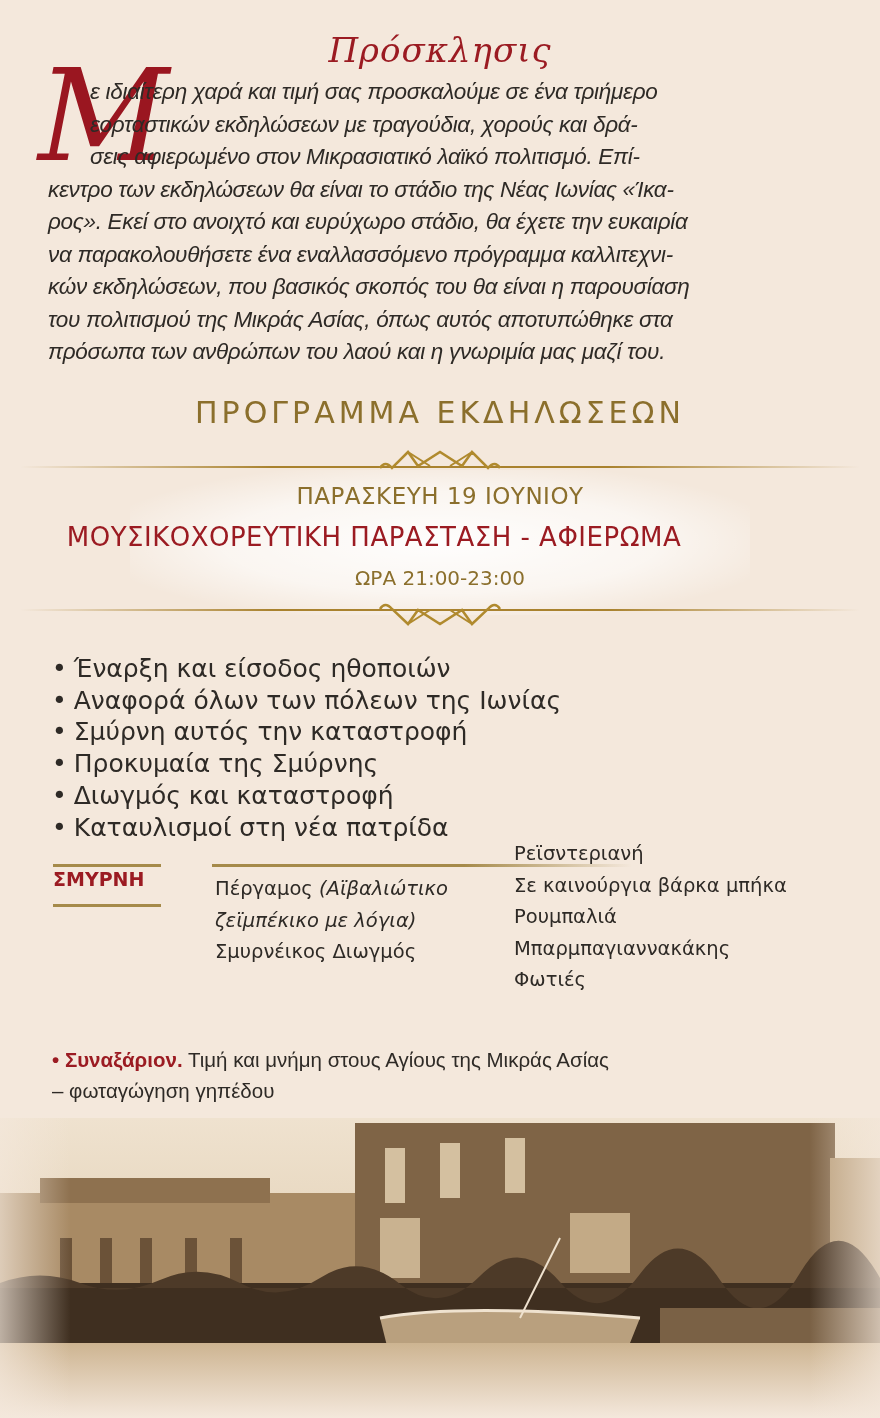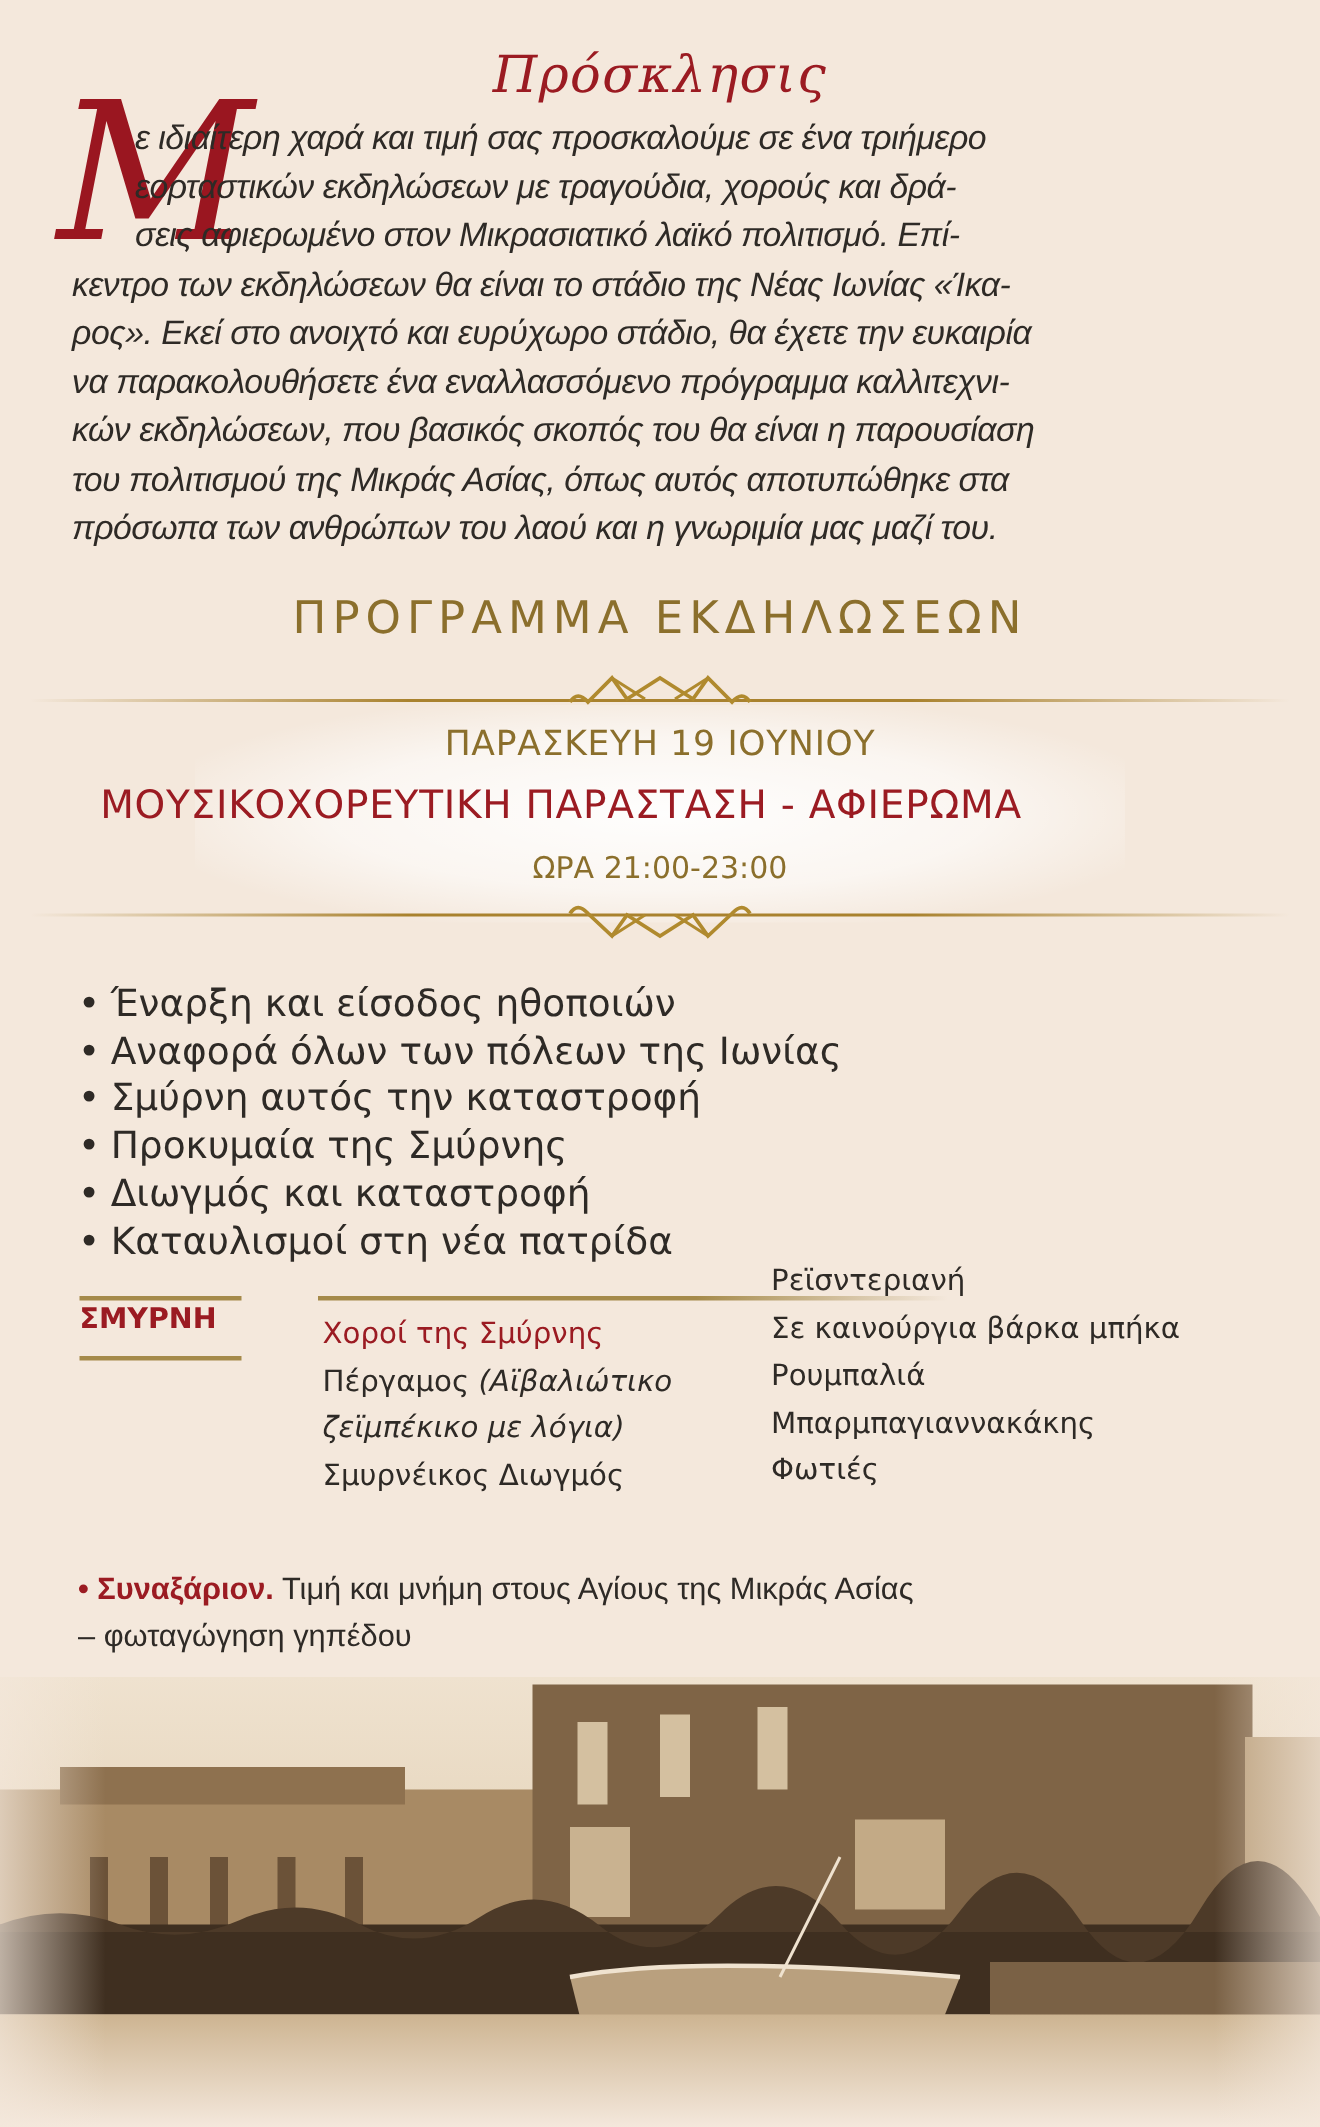--- a/index.html
+++ b/index.html
@@ -132,21 +132,20 @@
   <li><span class="dot">•</span><span>Διωγμός και καταστροφή</span></li>
   <li><span class="dot">•</span><span>Καταυλισμοί στη νέα πατρίδα</span></li>
 </ul>
 
 <div class="lbl-rule" style="top:864px;"></div>
 <div class="section-label">ΣΜΥΡΝΗ</div>
 <div class="lbl-rule" style="top:904px;"></div>
 <div class="top-rule"></div>
 
 <div class="col col1">
-  <div class="head">Χοροί της Σμύρνης</div>
   <div><span>Πέργαμος </span><span class="it">(Αϊβαλιώτικο</span></div>
   <div class="it">ζεϊμπέκικο με λόγια)</div>
   <div>Σμυρνέικος Διωγμός</div>
 </div>
 
 <div class="col col2">
   <div>Ρεϊσντεριανή</div>
   <div>Σε καινούργια βάρκα μπήκα</div>
   <div>Ρουμπαλιά</div>
   <div>Μπαρμπαγιαννακάκης</div>

